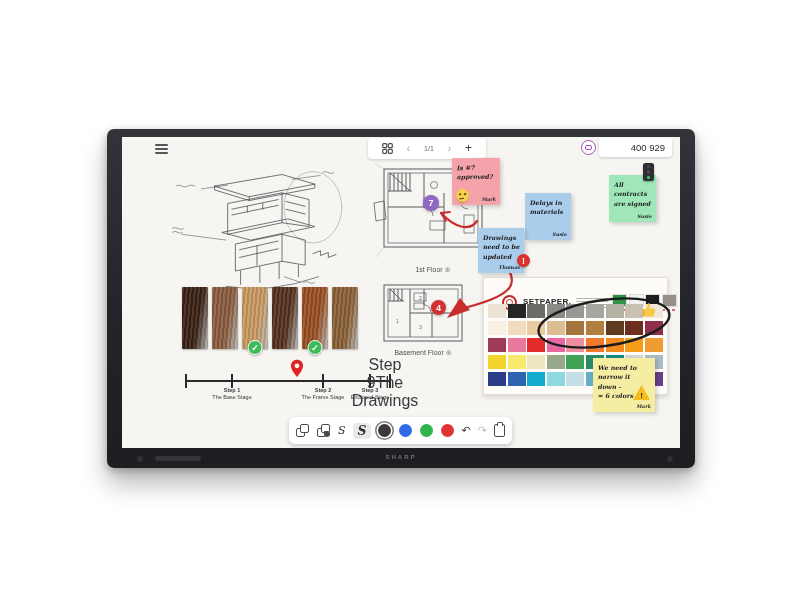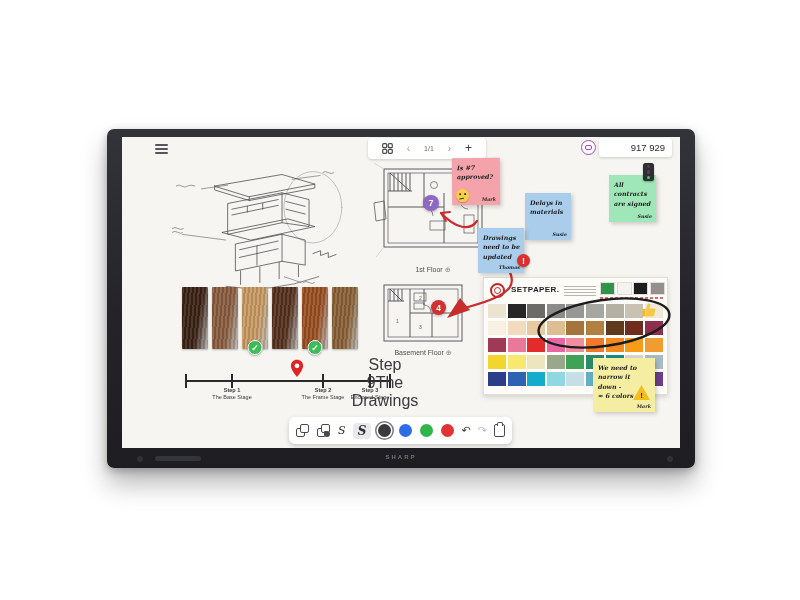--- a/index.html
+++ b/index.html
@@ -97,21 +97,21 @@
     box-shadow:0 1px 2px rgba(0,0,0,.3); }
   .traffic-light i { width:3.4px; height:3.4px; border-radius:50%; background:#4a4a50; }
   .traffic-light i.on { background:#3ed45e; }
 
   .warn-tri { position:absolute; right:5px; bottom:12px; width:17px; height:15px; background:#f3bd1d;
     clip-path:polygon(50% 0, 100% 100%, 0 100%); display:flex; align-items:flex-end; justify-content:center;
     font-family:"Liberation Sans",sans-serif; font-style:normal; font-size:8px; font-weight:bold; color:#3c2e00; }
 
   
   .palette { position:absolute; left:361px; top:140px; width:185px; height:118px; background:#fdfcf9;
-    border:1px solid #e2dfd7; box-shadow:0 2px 5px rgba(0,0,0,.15); z-index:2; padding:4px; }
+    border:1px solid #e2dfd7; box-shadow:0 2px 5px rgba(0,0,0,.15); z-index:2; padding:16px; }
   .pal-head { position:relative; height:22px; }
   .pal-logo { position:absolute; left:2px; top:1px; width:15px; height:15px; border:2.5px solid #c22727; border-radius:50%; }
   .pal-logo::after { content:""; position:absolute; inset:2px; border:1px solid #c22727; border-radius:50%; }
   .pal-title { position:absolute; left:23px; top:3px; font-size:8px; font-weight:bold; letter-spacing:.4px; color:#232326; }
   .pal-lines { position:absolute; left:76px; top:4px; width:32px; }
   .pal-lines i { display:block; height:1.2px; background:#b9b6ae; margin-bottom:1.8px; }
   .pal-hswatches { position:absolute; left:112px; top:0; display:flex; gap:1.5px; }
   .pal-hswatches i { width:15px; height:13px; display:block; border:.5px solid #ddd; }
   .pal-redline { position:absolute; left:112px; top:15px; width:64px; height:2px;
     background:repeating-linear-gradient(90deg,#d96a6a 0 3px,#fff 3px 5px); }
@@ -167,21 +167,21 @@
         </svg>
         <span class="chev">‹</span>
         <span class="pagenum">1/1</span>
         <span class="chev">›</span>
         <span class="plus">+</span>
       </div>
 
       <div class="reaction">
           <span class="face"></span>
         </div>
-      <div class="counter">917 929</div>
+      <div class="counter">400 929</div>
 
       <svg class="sketch-house" width="215" height="135" viewBox="0 0 210 140">
         <g fill="none" stroke="#4c4c50" stroke-width="0.8" stroke-linecap="round">
           <ellipse cx="150" cy="48" rx="30" ry="37" stroke="#9a9a9e" stroke-width="0.6"></ellipse>
           <path d="M48,26 L118,14 L152,24 L84,37 Z"></path>
           <path d="M48,26 L48,30 L84,41 L84,37 M152,24 L152,28 L84,41"></path>
           <path d="M62,44 L118,33 L118,64 L62,76 Z M118,33 L146,40 L146,68 L118,64"></path>
           <path d="M66,50 L114,40 M66,56 L114,46 M82,47 L82,53 M98,44 L98,50"></path>
           <path d="M122,42 L142,47 M122,50 L142,55"></path>
           <path d="M56,74 L124,60 L152,68 L86,82 Z"></path>

